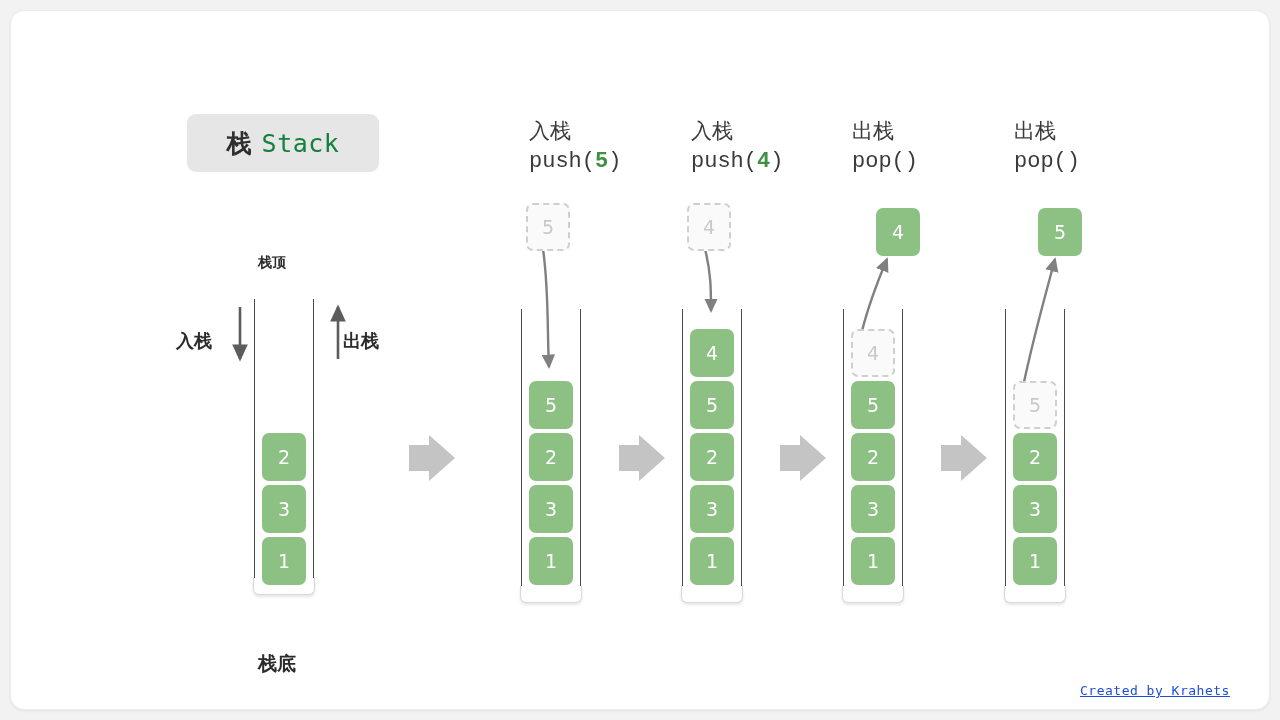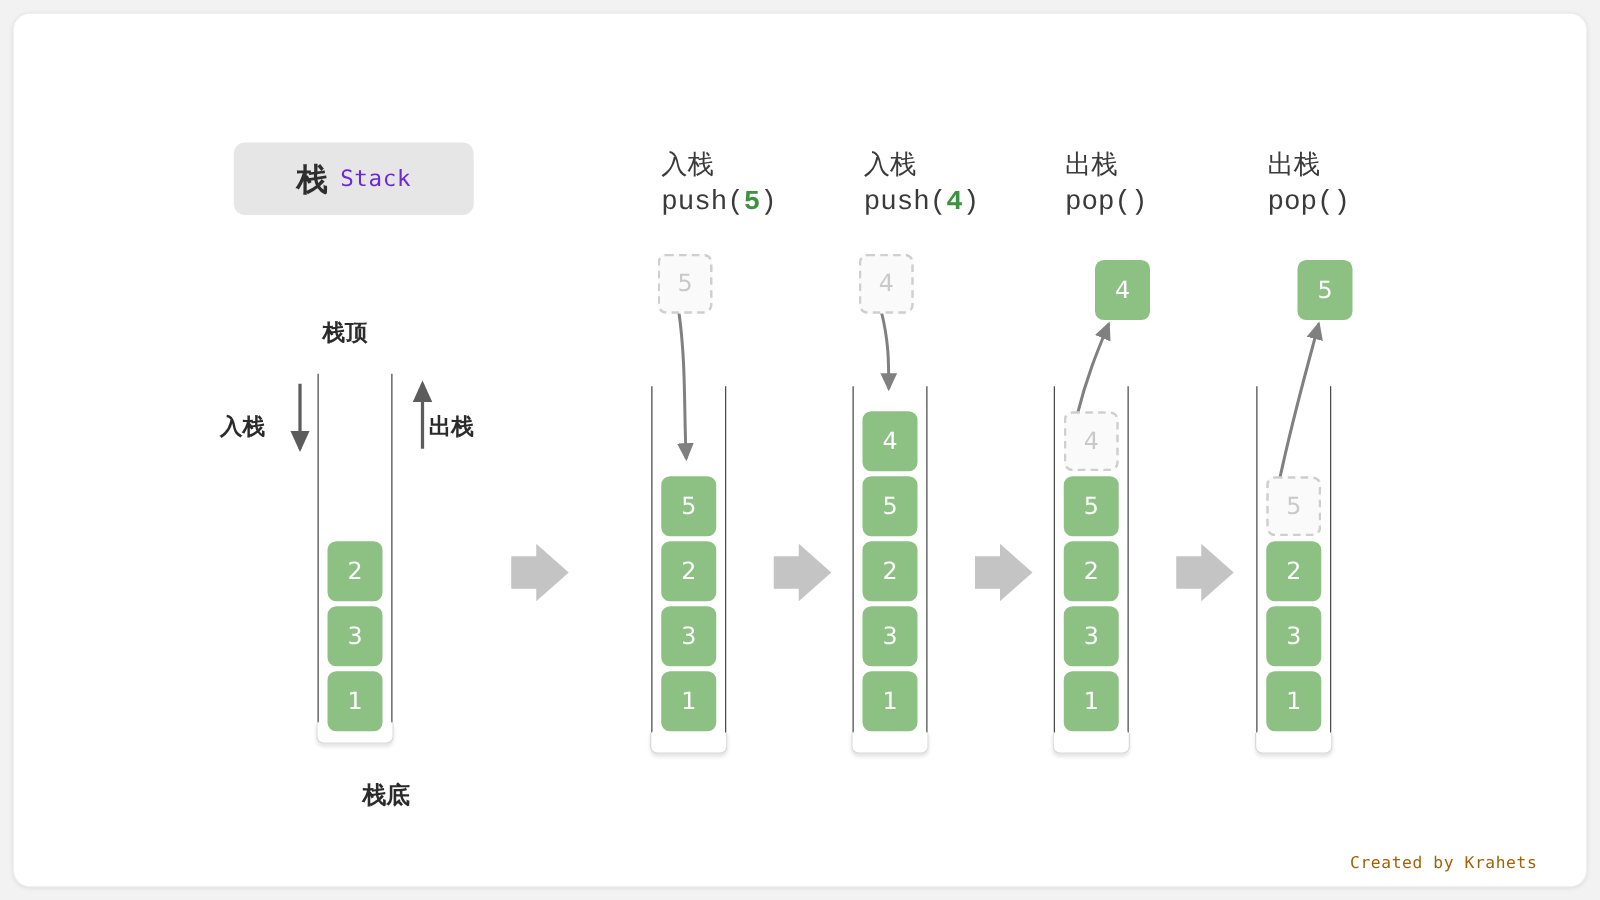--- a/index.html
+++ b/index.html
@@ -28,30 +28,30 @@
     background:#e6e6e6;
     border-radius:9px;
     display:flex;align-items:center;justify-content:center;
   }
   .title-badge .t-cjk{
     font-family:"DejaVu Sans","Liberation Sans",sans-serif;
     font-size:25px;font-weight:bold;color:#2e2e2e;letter-spacing:1px;
   }
   .title-badge .t-latin{
     font-family:"DejaVu Sans Mono","Liberation Mono",monospace;
-    font-size:18px;color:#6d28d9;margin-left:9px;letter-spacing:0.5px;
+    font-size:25px;color:#15803d;margin-left:9px;letter-spacing:0.5px;
   }
 
   
   .cjk-bold{
     font-family:"DejaVu Sans","Liberation Sans",sans-serif;
     font-weight:bold;color:#2b2b2b;
   }
-  .lbl-top{position:absolute;left:247px;top:243px;font-size:18px;}
-  .lbl-bottom{position:absolute;left:247px;top:612px;font-size:19px;margin-left:32px;}
+  .lbl-top{position:absolute;left:247px;top:243px;font-size:14px;}
+  .lbl-bottom{position:absolute;left:247px;top:640px;font-size:19px;}
   .lbl-push{position:absolute;left:165px;top:318px;font-size:18px;}
   .lbl-pop{position:absolute;left:332px;top:318px;font-size:18px;}
 
   
   .col-head{position:absolute;}
   .col-head .line1{
     font-family:"DejaVu Sans","Liberation Sans",sans-serif;
     font-size:21px;color:#3a3a3a;line-height:30px;white-space:nowrap;
   }
   .col-head .line2{
@@ -94,21 +94,21 @@
     border:2px dashed #cfcfcf;
   }
 
   
   .overlay{position:absolute;left:0;top:0;width:1258px;height:698px;pointer-events:none;}
 
   
   .footer{
     position:absolute;left:1069px;top:672px;
     font-family:"DejaVu Sans Mono","Liberation Mono",monospace;
-    font-size:13px;color:#a16207;letter-spacing:0.5px;
+    font-size:13px;color:#1d4ed8;letter-spacing:0.5px;text-decoration:underline;
   }
 </style>
 </head>
 <body>
 
 <div class="card">
   <div class="stage">
 
     <div class="title-badge">
       <span class="t-cjk">栈</span>

